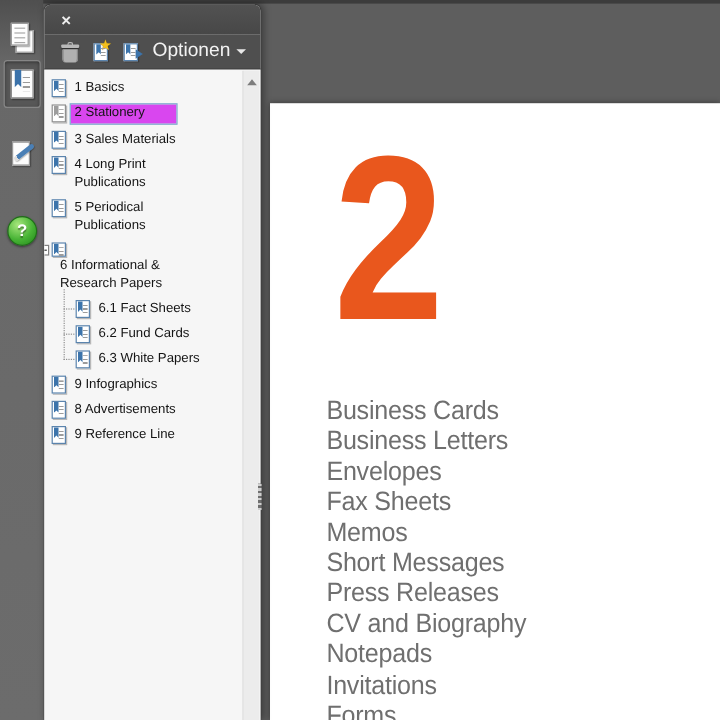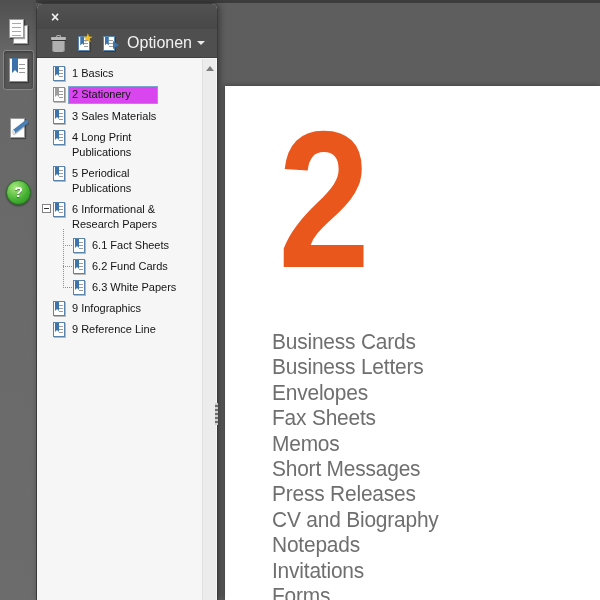--- a/index.html
+++ b/index.html
@@ -65,33 +65,33 @@
   .bmico.gray::before{background:#9d9d9d;}
   .star{position:absolute;right:-4px;top:-6px;color:#f3c01c;font-size:12px;text-shadow:0 0 1px #8a6a00;}
   .goarrow{position:absolute;right:-5px;bottom:1px;width:0;height:0;border-top:4px solid transparent;border-bottom:4px solid transparent;border-left:6px solid #3c74ab;}
 
   
   .pbody{position:relative;height:542px;background:#f6f6f6;overflow:hidden;}
   .scrolltrack{position:absolute;right:1px;top:1px;bottom:0;width:14px;background:#ececec;border-left:1px solid #e0e0e0;cursor:pointer;}
   .scrollup{position:absolute;top:7px;left:3px;width:0;height:0;border-left:4px solid transparent;border-right:4px solid transparent;border-bottom:5px solid #7d7d7d;}
   .grip{position:absolute;right:-1px;top:399px;width:3px;height:22px;cursor:ew-resize;
     background:repeating-linear-gradient(#cfcfcf 0 2px,#6f6f6f 2px 4px);}
-  .tree{padding:5px 18px 0 16px;}
+  .tree{padding:5px 18px 0 6px;}
   .row{position:relative;display:flex;align-items:flex-start;padding:3px 0;cursor:pointer;}
   .row .bmico{flex:0 0 12px;margin-top:0;}
   .row .lbl{font-size:11px;line-height:15px;color:#141414;margin-left:7px;max-width:104px;}
   .row .lbl.sel{background:#b4d7f0;outline:1px solid #7aa7cc;padding:0 26px 1px 3px;margin-left:4px;}
   .kids{position:relative;margin-left:20px;}
   .kids::before{content:"";position:absolute;left:-10px;top:-6px;bottom:10px;border-left:1px dotted #8f8f8f;}
   .krow{position:relative;display:flex;align-items:center;padding:3px 0;cursor:pointer;}
   .krow::before{content:"";position:absolute;left:-10px;top:10px;width:9px;border-top:1px dotted #8f8f8f;}
   .krow .lbl{font-size:11px;line-height:15px;color:#141414;margin-left:7px;white-space:nowrap;}
   .twisty{position:absolute;left:-11px;top:5px;width:9px;height:9px;background:#fff;border:1px solid #828282;cursor:pointer;}
   .twisty::after{content:"";position:absolute;left:1px;top:3px;width:5px;height:1px;background:#333;}
-  .row6{margin-left:0;}
+  .row6{margin-left:0;flex-direction:column;}
 
   
   .page{position:absolute;left:225px;top:86px;width:375px;height:514px;background:#fff;z-index:1;
     box-shadow:0 0 5px rgba(0,0,0,.4);}
   .chapnum{position:absolute;left:53px;top:16px;font-size:195px;line-height:195px;font-weight:bold;
     color:#e9571d;transform:scaleX(.85);transform-origin:left top;letter-spacing:-4px;}
   .doclist{position:absolute;left:47px;top:243px;font-size:22px;line-height:25.4px;color:#6f6f6f;
     letter-spacing:-.2px;transform:scaleX(.95);transform-origin:left top;white-space:nowrap;}
 </style>
 </head>
@@ -209,20 +209,24 @@
             <span class="bmico"></span>
             <span class="lbl">6.3 White Papers</span>
           </div>
         </div>
         <div class="row">
           <span class="bmico"></span>
           <span class="lbl">9 Infographics</span>
         </div>
         <div class="row">
           <span class="bmico"></span>
+          <span class="lbl">8 Advertisements</span>
+        </div>
+        <div class="row">
+          <span class="bmico"></span>
           <span class="lbl">9 Reference Line</span>
         </div>
       </div>
       <div class="scrolltrack">
         <span class="scrollup"></span>
       </div>
     </div>
     <div class="grip"></div>
   </div>
 

